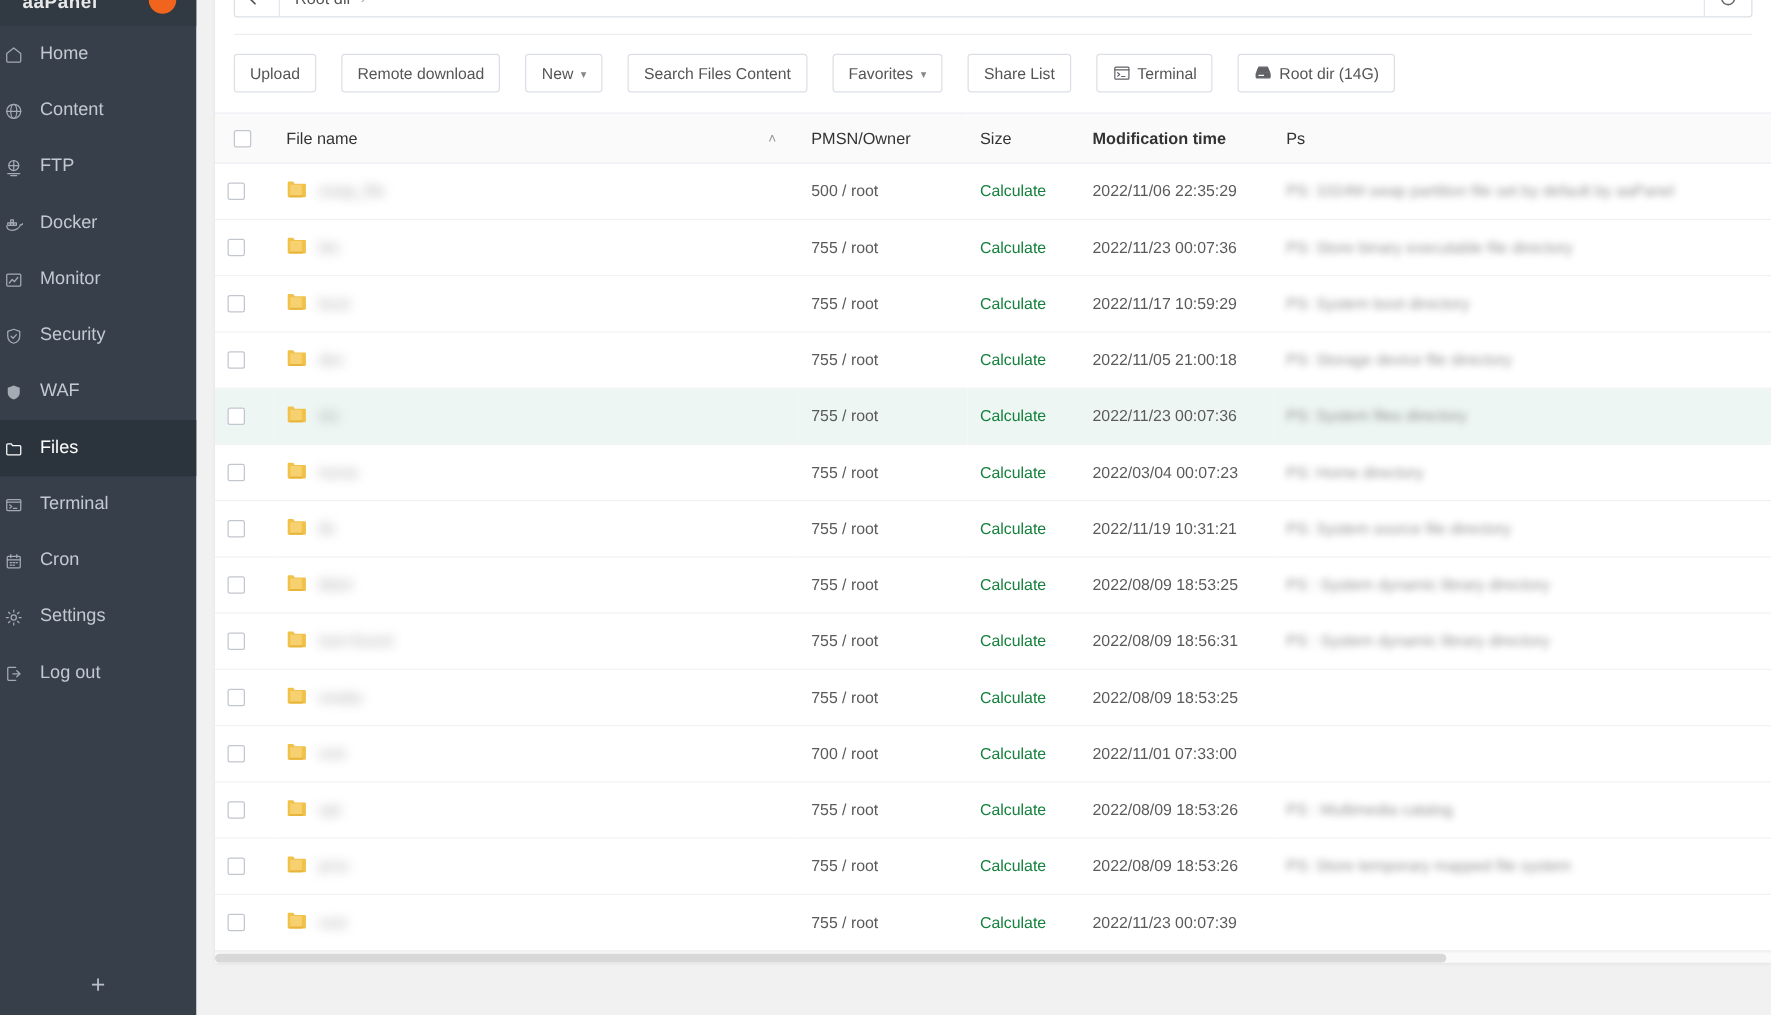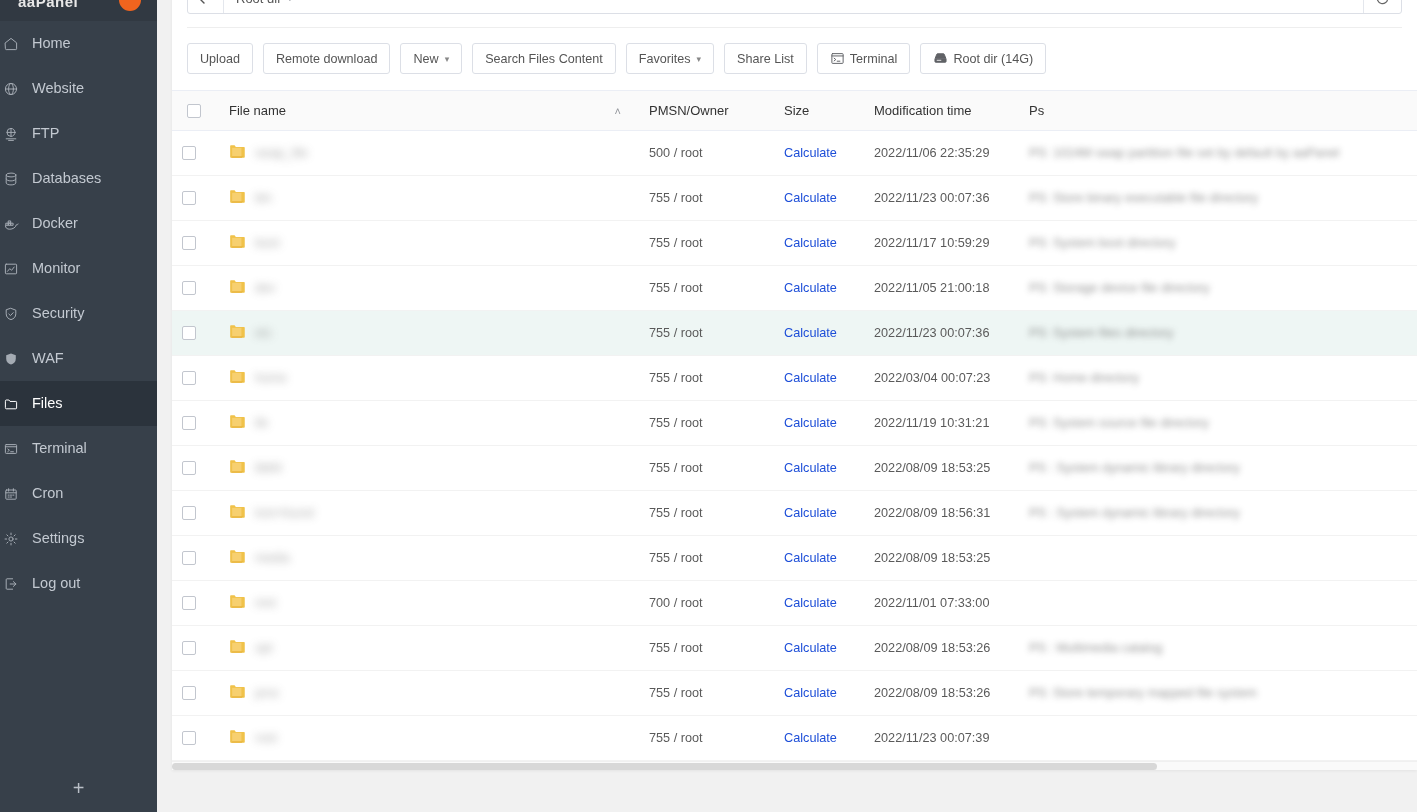--- a/index.html
+++ b/index.html
@@ -78,21 +78,21 @@
   .crumb { cursor: pointer; }
   .crumb-sep { color: #a8abb2; font-size: 12px; }
   .path-refresh {
     width: 38px; display: flex; align-items: center; justify-content: center;
     border-left: 1px solid #e4e7ed; color: #666; cursor: pointer;
   }
   .divider { height: 1px; background: #eeeeee; margin: 13px 0 0 0; }
 
   
   .toolbar {
-    display: flex; align-items: flex-end; gap: 10px;
+    display: flex; align-items: flex-end; gap: 20px;
     padding: 15px 15px 16px 15px;
   }
   .tbtn {
     height: 31px; border: 1px solid #dcdfe6; border-radius: 3px;
     background: #fff; color: #555; font-size: 12.6px;
     display: inline-flex; align-items: center; gap: 5px;
     padding: 0 12px; cursor: pointer; white-space: nowrap;
     font-family: "Liberation Sans", sans-serif;
   }
   .tbtn .caret { font-size: 9px; color: #888; margin-left: 1px; }
@@ -103,21 +103,21 @@
   .tbl thead th {
     background: #fafafa; height: 40px; font-weight: normal;
     font-size: 13px; color: #333; text-align: left;
     border-top: 1px solid #ebeef5; border-bottom: 1px solid #ebeef5;
     padding: 0 10px; vertical-align: middle;
   }
   .tbl thead th.c-check { width: 47px; padding-left: 15px; }
   .tbl thead th.c-name  { width: 420px; }
   .tbl thead th.c-own   { width: 135px; }
   .tbl thead th.c-size  { width: 90px; }
-  .tbl thead th.c-time  { width: 155px; }
+  .tbl thead th.c-time  { width: 155px; font-weight: bold; }
   .tbl thead th.c-ps    { width: 398px; }
   .th-name-inner { display: flex; align-items: center; justify-content: space-between; padding-right: 8px; }
   .sort-caret { color: #909399; font-size: 11px; }
 
   .tbl tbody td {
     height: 45px; font-size: 12.7px; color: #5a5a5a;
     border-bottom: 1px solid #f2f2f2; padding: 0 10px;
     vertical-align: middle;
   }
   .tbl tbody tr.hl td { background: #eef6f4; }
@@ -125,21 +125,21 @@
   .cbox {
     width: 14px; height: 14px; border: 1px solid #c2c6ce;
     border-radius: 2px; background: #fff; display: block; cursor: pointer;
   }
   .namecell { display: flex; align-items: center; gap: 9px; }
   .fname {
     color: #555; filter: blur(4.2px); opacity: .5;
     user-select: none; white-space: nowrap;
   }
   .ps-text { color: #555; filter: blur(3.1px); opacity: .62; white-space: nowrap; }
-  .calc { color: #1d4ed8; cursor: pointer; }
+  .calc { color: #15803d; cursor: pointer; }
   .own, .mtime { color: #5a5a5a; }
 
   
   .hscroll {
     height: 9px; background: #fafafa; border-top: 1px solid #f0f0f0;
     position: relative;
   }
   .hscroll .thumb {
     position: absolute; left: 0; top: 1px; height: 7px; width: 985px;
     background: #d8d8d8; border-radius: 4px;
@@ -165,40 +165,30 @@
           <span class="nav-label">Home</span>
         </div>
         <div class="nav-item">
           <span class="nv-ico">
             <svg width="16" height="16" viewBox="0 0 20 20" fill="none" stroke="currentColor" stroke-width="1.25" stroke-linecap="round" stroke-linejoin="round">
               <circle cx="10" cy="10" r="7"></circle>
               <ellipse cx="10" cy="10" rx="3" ry="7"></ellipse>
               <path d="M3 10h14"></path>
             </svg>
           </span>
-          <span class="nav-label">Website</span>
+          <span class="nav-label">Content</span>
         </div>
         <div class="nav-item">
           <span class="nv-ico">
             <svg width="16" height="16" viewBox="0 0 20 20" fill="none" stroke="currentColor" stroke-width="1.25" stroke-linecap="round" stroke-linejoin="round">
               <circle cx="10" cy="8" r="5"></circle>
               <path d="M5 8h10M10 3v10M4 16h12M7 18h6"></path>
             </svg>
           </span>
           <span class="nav-label">FTP</span>
-        </div>
-        <div class="nav-item">
-          <span class="nv-ico">
-            <svg width="16" height="16" viewBox="0 0 20 20" fill="none" stroke="currentColor" stroke-width="1.25" stroke-linecap="round" stroke-linejoin="round">
-              <ellipse cx="10" cy="5" rx="6" ry="2.4"></ellipse>
-              <path d="M4 5v10c0 1.3 2.7 2.4 6 2.4s6-1.1 6-2.4V5"></path>
-              <path d="M4 10c0 1.3 2.7 2.4 6 2.4s6-1.1 6-2.4"></path>
-            </svg>
-          </span>
-          <span class="nav-label">Databases</span>
         </div>
         <div class="nav-item">
           <span class="nv-ico">
             <svg width="16" height="16" viewBox="0 0 20 20" fill="none" stroke="currentColor" stroke-width="1.25" stroke-linecap="round" stroke-linejoin="round">
               <rect x="4" y="9" width="2.6" height="2.6"></rect>
               <rect x="7" y="9" width="2.6" height="2.6"></rect>
               <rect x="10" y="9" width="2.6" height="2.6"></rect>
               <rect x="7" y="6.2" width="2.6" height="2.6"></rect>
               <path d="M3 12c0 3 2 4.5 5.5 4.5S16 14.5 16.6 11c1.2.4 2-.3 2.2-1"></path>
             </svg>

